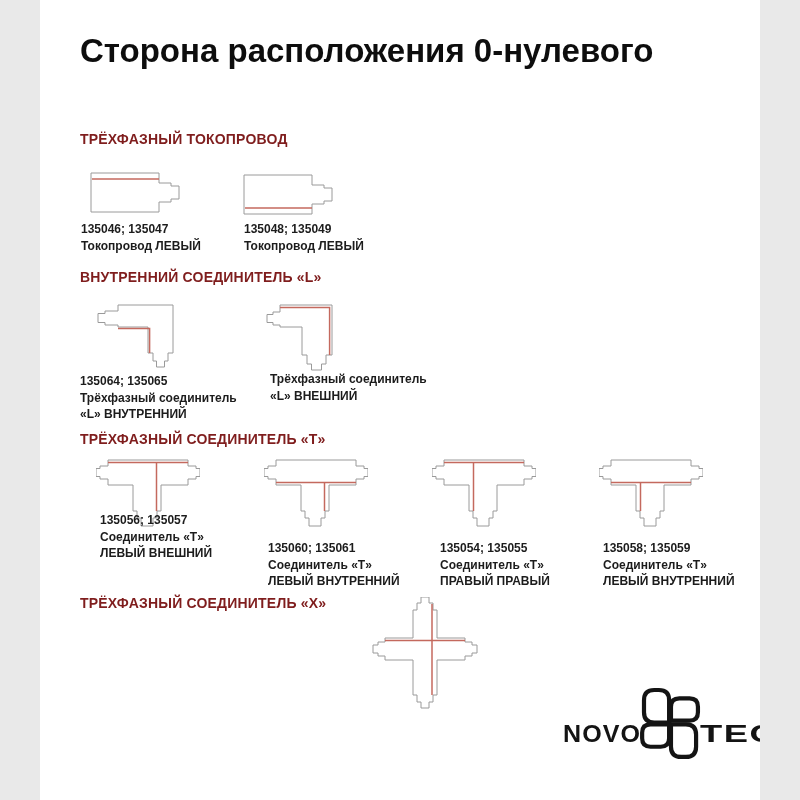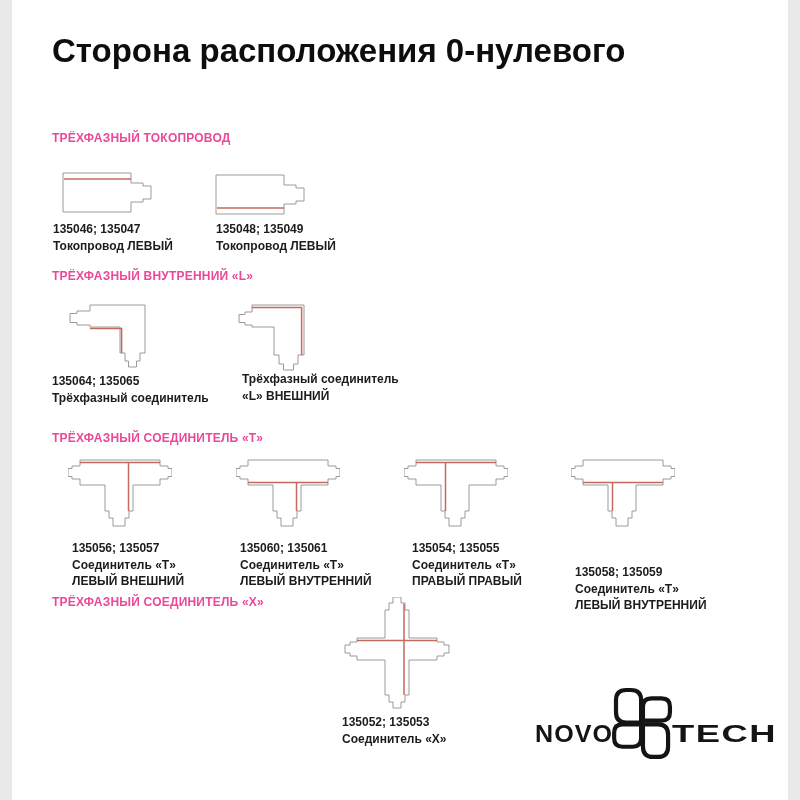--- a/index.html
+++ b/index.html
@@ -1,29 +1,29 @@
 <!DOCTYPE html>
 <html style="--outline: #9a9a9a; --wire: #c4695e; --text: #111111;"><head>
 <meta charset="utf-8">
 <style>
   html,body{margin:0;padding:0;background:#e9e9e9;}
   .page{
-    position:relative;width:776px;height:800px;background:#ffffff;
+    position:relative;width:720px;height:800px;background:#ffffff;
     font-family:"Liberation Sans", sans-serif;color:var(--text);
     overflow:hidden;margin:0 auto;
   }
   :root{ --outline:#9a9a9a; --wire:#c4695e; --text:#111111; }
   .abs{position:absolute;}
   .title{
     left:40px;top:31px;width:710px;
     font-size:33px;font-weight:bold;line-height:40px;color:#0d0d0d;
     letter-spacing:0px;
   }
   .h-section{
-    font-size:12px;font-weight:bold;color:#ec4899;letter-spacing:0.2px;
+    font-size:14px;font-weight:bold;color:#7f1d1d;letter-spacing:0.2px;
     white-space:nowrap;
   }
   .lbl{font-size:12px;font-weight:bold;line-height:16.5px;color:#1c1c1c;white-space:nowrap;}
   svg{display:block;}
   .outline{stroke:var(--outline);stroke-width:1;fill:#ffffff;}
   .wire{stroke:var(--wire);stroke-width:1.5;fill:none;}
   .logo-letters{
     font-family:"Liberation Sans", sans-serif;font-weight:bold;font-size:24px;
     fill:#141414;letter-spacing:1px;
   }
@@ -52,35 +52,36 @@
 
   <div class="abs lbl" style="left:41px;top:221px">
     <div>135046; 135047</div>
     <div>Токопровод ЛЕВЫЙ</div>
   </div>
   <div class="abs lbl" style="left:204px;top:221px">
     <div>135048; 135049</div>
     <div>Токопровод ЛЕВЫЙ</div>
   </div>
 
-  <div class="abs h-section" style="left:40px;top:269px">ТРЁХФАЗНЫЙ ВНУТРЕННИЙ «L»</div>
+  <div class="abs h-section" style="left:40px;top:269px">ВНУТРЕННИЙ СОЕДИНИТЕЛЬ «L»</div>
 
   <svg class="abs" style="left:56px;top:303px" width="80" height="66" viewBox="0 0 80 66">
     <path class="outline" d="M22,2 H77 V50 H72 V58 H68.5 V64 H60.5 V58 H57 V50 H52 V24 H22 V22 H9 V19.5 H2 V10.5 H9 V8 H22 Z"></path>
     <path class="wire" d="M22,25.4 H53.6 V50"></path>
   </svg>
 
   <svg class="abs" style="left:225px;top:303px" width="70" height="69" viewBox="0 0 70 69">
     <path class="outline" d="M15,2 H67 V52 H61 V61 H56.5 V67 H46.5 V61 H42 V52 H37 V24 H15 V22 H8 V19.5 H2 V11.5 H8 V9 H15 Z"></path>
     <path class="wire" d="M15,4.5 H64.6 V52"></path>
   </svg>
 
   <div class="abs lbl" style="left:40px;top:373px">
     <div>135064; 135065</div>
     <div>Трёхфазный соединитель</div>
+    <div>«L» ВНУТРЕННИЙ</div>
   </div>
   <div class="abs lbl" style="left:230px;top:371px">
     <div>Трёхфазный соединитель</div>
     <div>«L» ВНЕШНИЙ</div>
   </div>
 
   <div class="abs h-section" style="left:40px;top:431px">ТРЁХФАЗНЫЙ СОЕДИНИТЕЛЬ «Т»</div>
 
   <svg class="abs" style="left:56px;top:458px" width="104" height="70" viewBox="0 0 104 70">
     <path class="outline" d="M12,2 H92 V8 H100 V10.5 H104 V18.5 H100 V21 H92 V27 H65 V53 H61 V60 H57 V68 H45 V60 H41 V53 H37 V27 H12 V21 H4 V18.5 H0 V10.5 H4 V8 H12 Z"></path>
@@ -99,53 +100,49 @@
     <path class="wire" d="M12,4.5 H92"></path>
     <path class="wire" d="M41.5,4.5 V53"></path>
   </svg>
 
   <svg class="abs" style="left:559px;top:458px" width="104" height="70" viewBox="0 0 104 70">
     <path class="outline" d="M12,2 H92 V8 H100 V10.5 H104 V18.5 H100 V21 H92 V27 H65 V53 H61 V60 H57 V68 H45 V60 H41 V53 H37 V27 H12 V21 H4 V18.5 H0 V10.5 H4 V8 H12 Z"></path>
     <path class="wire" d="M12,24.5 H92"></path>
     <path class="wire" d="M41.5,24.5 V53"></path>
   </svg>
 
-  <div class="abs lbl" style="left:60px;top:540px">
+  <div class="abs lbl" style="left:60px;top:512px">
     <div>135056; 135057</div>
     <div>Соединитель «Т»</div>
     <div>ЛЕВЫЙ ВНЕШНИЙ</div>
   </div>
   <div class="abs lbl" style="left:228px;top:540px">
     <div>135060; 135061</div>
     <div>Соединитель «Т»</div>
     <div>ЛЕВЫЙ ВНУТРЕННИЙ</div>
   </div>
   <div class="abs lbl" style="left:400px;top:540px">
     <div>135054; 135055</div>
     <div>Соединитель «Т»</div>
     <div>ПРАВЫЙ ПРАВЫЙ</div>
   </div>
-  <div class="abs lbl" style="left:563px;top:564px">
+  <div class="abs lbl" style="left:563px;top:540px">
     <div>135058; 135059</div>
     <div>Соединитель «Т»</div>
     <div>ЛЕВЫЙ ВНУТРЕННИЙ</div>
   </div>
 
   <div class="abs h-section" style="left:40px;top:595px">ТРЁХФАЗНЫЙ СОЕДИНИТЕЛЬ «Х»</div>
 
   <svg class="abs" style="left:332px;top:597px" width="108" height="114" viewBox="0 0 108 114">
     <path class="outline" d="M49,0 H57 V6 H61 V13 H65 V41 H93 V45 H100 V48 H105 V56 H100 V59 H93 V63 H65 V98 H61 V105 H57 V111 H49 V105 H45 V98 H41 V63 H13 V59 H6 V56 H1 V48 H6 V45 H13 V41 H41 V13 H45 V6 H49 Z"></path>
     <path class="wire" d="M13,43.5 H93"></path>
     <path class="wire" d="M60,7 V98"></path>
   </svg>
 
-  <div class="abs lbl" style="left:330px;top:714px">
-    <div>135052; 135053</div>
-    <div>Соединитель «Х»</div>
-  </div>
 
   <svg class="abs" style="left:518px;top:680px" width="260" height="85" viewBox="0 0 260 85">
     <text class="logo-letters" x="5" y="62" textLength="78" lengthAdjust="spacingAndGlyphs">NOVO</text>
     <g transform="translate(86,10) scale(0.93)">
       <path class="petal" d="M27,35 V11 Q27,0 16,0 H11 Q0,0 0,11 V24 Q0,35 11,35 Z"></path>
       <path class="petal" d="M29,33 H49 Q58,33 58,24 V18 Q58,9 49,9 H38 Q29,9 29,18 Z"></path>
       <path class="petal" d="M29,37 V61 Q29,72 40,72 H45 Q56,72 56,61 V48 Q56,37 45,37 Z"></path>
       <path class="petal" d="M27,37 H7 Q-2,37 -2,46 V52 Q-2,61 7,61 H18 Q27,61 27,52 Z"></path>
     </g>
     <text class="logo-letters" x="142" y="62" textLength="105" lengthAdjust="spacingAndGlyphs">TECH</text>

